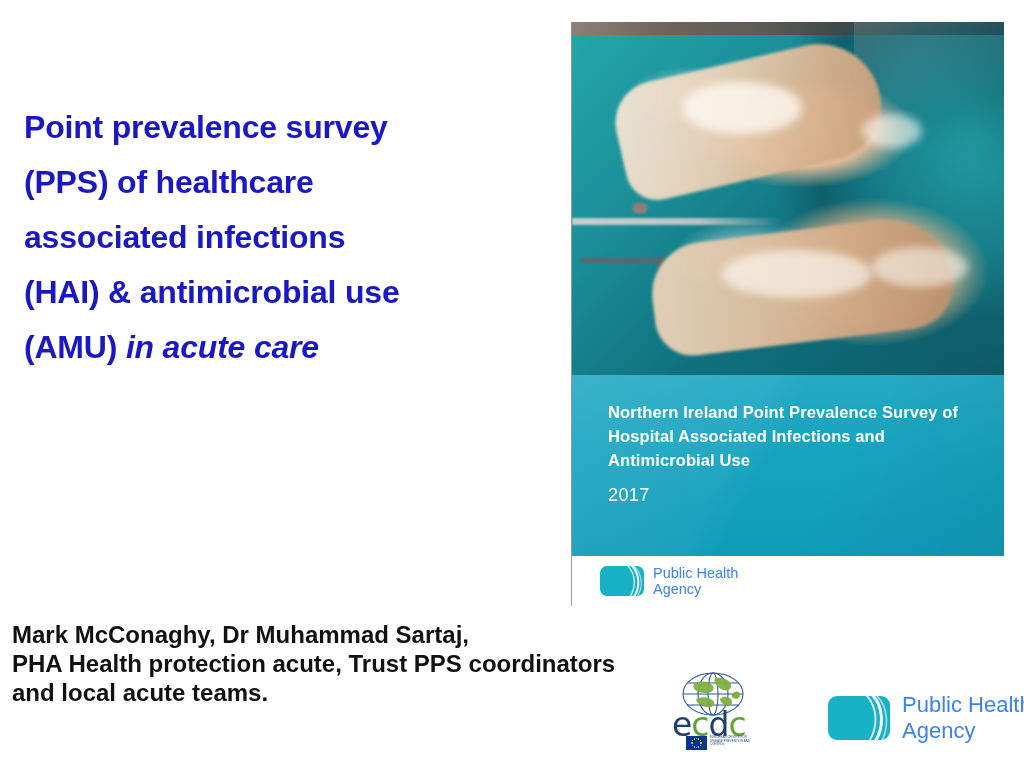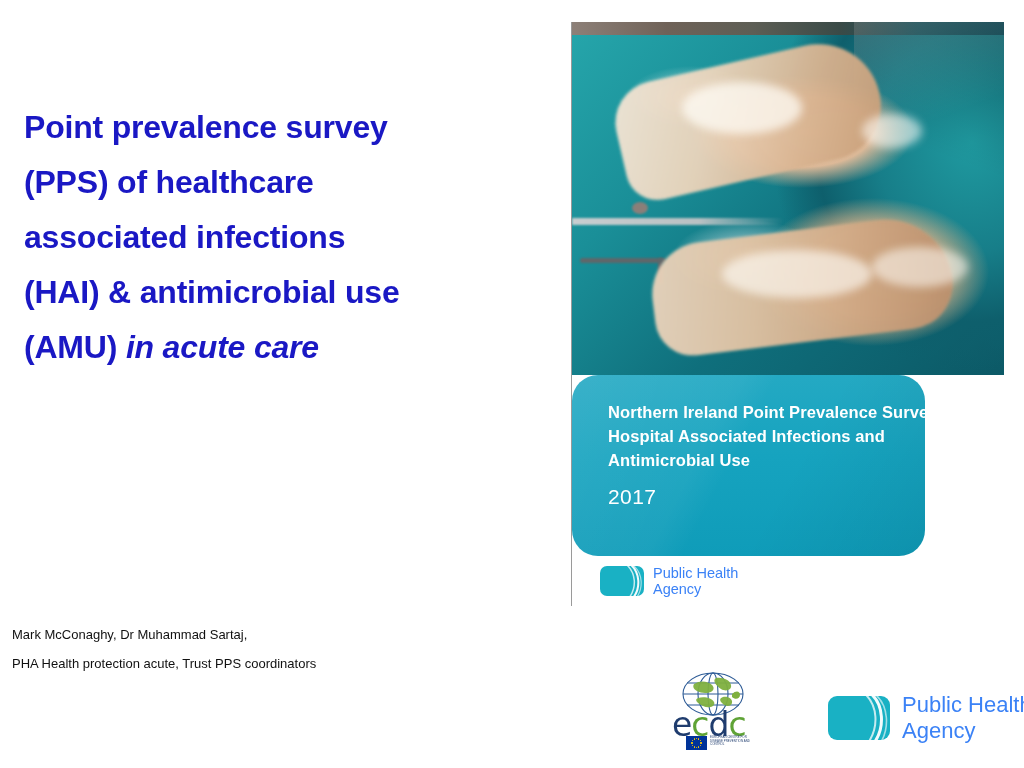--- a/index.html
+++ b/index.html
@@ -23,23 +23,23 @@
     letter-spacing:-0.2px;
     margin-left:10px;
   }
   #slide-title .ital{ font-style:italic; }
 
   #author-block{
     position:absolute;
     left:12px; top:620px;
     width:570px;
     color:#111111;
-    font-size:13px;
+    font-size:24px;
     line-height:29px;
-    font-weight:400;
+    font-weight:700;
   }
   #author-block .ln{ display:block; white-space:nowrap; }
 
   
   #report-cover{
     position:absolute;
     left:571px; top:22px;
     width:432px; height:584px;
     background:#ffffff;
     border-left:1.5px solid #9a9a9a;
@@ -117,35 +117,34 @@
     position:absolute;left:290px;top:92px;width:60px;height:34px;border-radius:50%;
     background:rgba(255,253,248,.58);filter:blur(4px);
   }
   #cover-photo .foam4{
     position:absolute;left:300px;top:225px;width:96px;height:40px;border-radius:50%;
     background:rgba(255,253,248,.55);filter:blur(4.5px);
   }
 
   
   #cover-band{
-    position:absolute;left:0;top:353px;width:353px;height:181px;
+    position:absolute;left:0;top:353px;width:432px;height:181px;
     background:
       linear-gradient(118deg, rgba(255,255,255,.10) 0%, rgba(255,255,255,.05) 38%, rgba(255,255,255,0) 46%),
       linear-gradient(300deg, rgba(0,0,0,.07) 0%, rgba(0,0,0,0) 40%),
       linear-gradient(180deg,#24a9c3 0%, #16a3bf 45%, #0f9cb9 100%);
     color:#ffffff;
-    border-radius:26px;
   }
   #cover-band-title{
     position:absolute;left:36px;top:25px;width:380px;
     font-size:16.5px;font-weight:bold;line-height:24px;letter-spacing:.1px;
   }
   #cover-band-year{
     position:absolute;left:36px;top:110px;
-    font-size:21px;font-weight:400;letter-spacing:.4px;
+    font-size:18px;font-weight:400;letter-spacing:.4px;
   }
 
   
   #cover-footer{
     position:absolute;left:0;top:534px;width:432px;height:50px;background:#ffffff;
   }
 
   
   .hsc-logo{ display:flex; align-items:center; }
   .hsc-mark{
@@ -213,20 +212,21 @@
   <span>Point prevalence survey</span><br>
   <span>(PPS) of healthcare</span><br>
   <span>associated infections</span><br>
   <span>(HAI) &amp; antimicrobial use</span><br>
   <span>(AMU) </span><span class="ital">in acute care</span>
 </div>
 
 <div id="author-block">
   <span class="ln">Mark McConaghy, Dr Muhammad Sartaj,</span>
   <span class="ln">PHA Health protection acute, Trust PPS coordinators</span>
+  <span class="ln">and local acute teams.</span>
 </div>
 
 <div id="report-cover">
 
   <div id="cover-photo">
     <div class="topbar"></div>
     <div class="sinkedge"></div>
     <div class="knob"></div>
     <div class="tap"></div>
     <div class="tapstem"></div>

